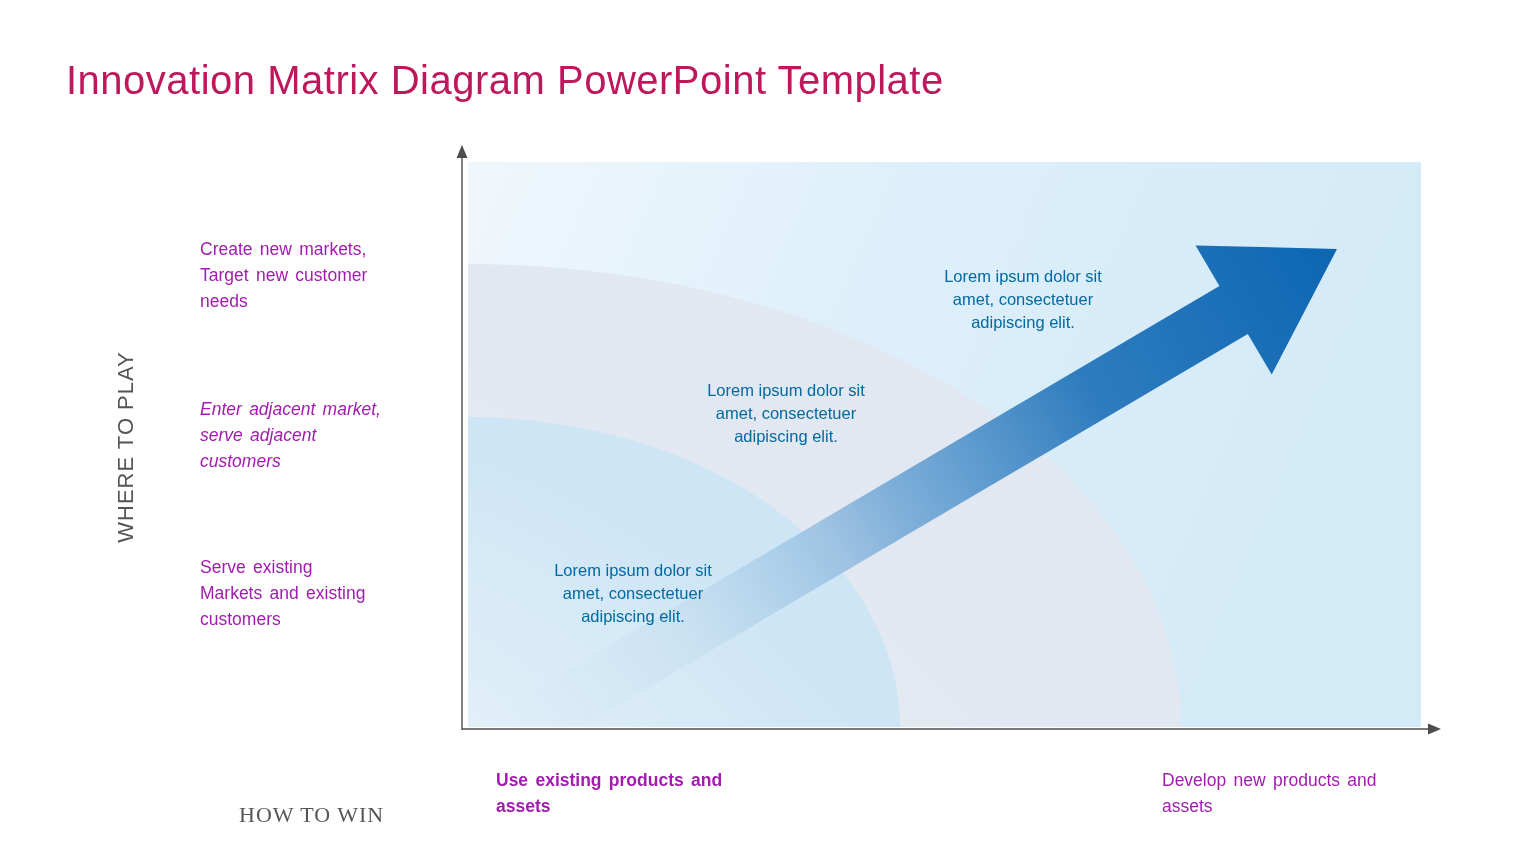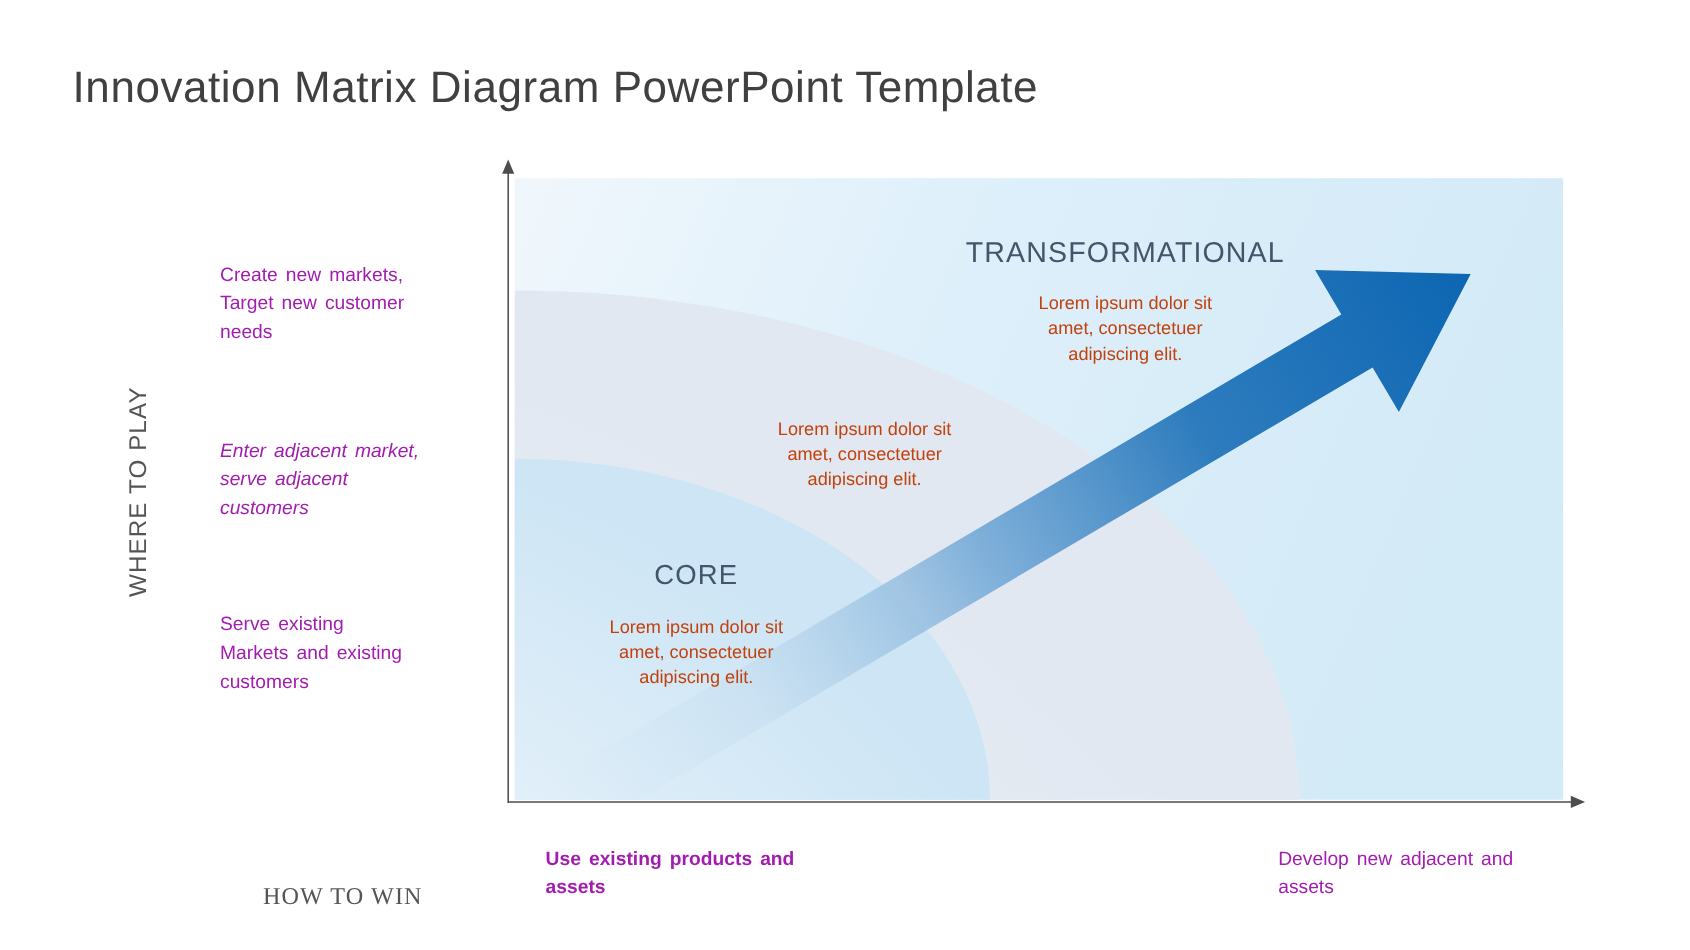--- a/index.html
+++ b/index.html
@@ -3,41 +3,41 @@
 <meta charset="utf-8">
 <style>
   * { margin:0; padding:0; box-sizing:border-box; }
   html,body { width:1536px; height:864px; background:#ffffff; overflow:hidden; }
   body { font-family:"Liberation Sans","DejaVu Sans",sans-serif; position:relative; }
 
   .stage { position:absolute; inset:0; width:1536px; height:864px; }
 
   .slide-title {
     position:absolute; left:66px; top:58px;
-    font-size:40px; font-weight:400; color:#404040; letter-spacing:0.5px;
+    font-size:40px; font-weight:400; color:#be185d; letter-spacing:0.5px;
   }
 
   svg.diagram-canvas { position:absolute; left:0; top:0; width:1536px; height:864px; }
 
   .annotation {
     position:absolute; color:#a21caf; font-size:17.5px; line-height:26px;
     white-space:pre-line; word-spacing:0.14em;
   }
   .axis-caption {
     position:absolute; color:#555555; font-size:22px; letter-spacing:1px;
     white-space:nowrap;
   }
   .vertical { transform:rotate(-90deg); text-align:center; }
 
   .region-name {
     position:absolute; color:#44546a; font-size:25px; letter-spacing:1px;
     text-align:center; white-space:nowrap;
   }
   .region-desc {
-    position:absolute; color:#c2410c; font-size:16.5px; line-height:23px;
+    position:absolute; color:#0369a1; font-size:16.5px; line-height:23px;
     text-align:center; white-space:pre-line; width:220px;
   }
 </style>
 </head>
 <body>
 
 <div class="stage">
 
   <div class="slide-title">Innovation Matrix Diagram PowerPoint Template</div>
 
@@ -88,34 +88,32 @@
   <div class="annotation" style="left:200px; top:236px; width:215px;">Create new markets,
 Target new customer
 needs</div>
   <div class="annotation" style="left:200px; top:396px; width:215px;font-style:italic;">Enter adjacent market,
 serve adjacent
 customers</div>
   <div class="annotation" style="left:200px; top:554px; width:215px;">Serve existing
 Markets and existing
 customers</div>
 
-  <div class="region-name" style="left:848px; top:214px; width:350px; font-size:26px;">TRANSFORMATIONAL</div>
   <div class="region-desc" style="left:913px; top:265px;">Lorem ipsum dolor sit
 amet, consectetuer
 adipiscing elit.</div>
 
   <div class="region-desc" style="left:676px; top:379px;">Lorem ipsum dolor sit
 amet, consectetuer
 adipiscing elit.</div>
 
-  <div class="region-name" style="left:533px; top:509px; width:200px;">CORE</div>
   <div class="region-desc" style="left:523px; top:559px;">Lorem ipsum dolor sit
 amet, consectetuer
 adipiscing elit.</div>
 
   <div class="axis-caption" style="left:239px; top:802px;font-family:Liberation Serif, serif;">HOW TO WIN</div>
 
   <div class="annotation" style="left:496px; top:767px; width:240px;font-weight:bold;">Use existing products and
 assets</div>
-  <div class="annotation" style="left:1162px; top:767px; width:250px;">Develop new adjacent and
+  <div class="annotation" style="left:1162px; top:767px; width:250px;">Develop new products and
 assets</div>
 
 </div>
 
 </body></html>

